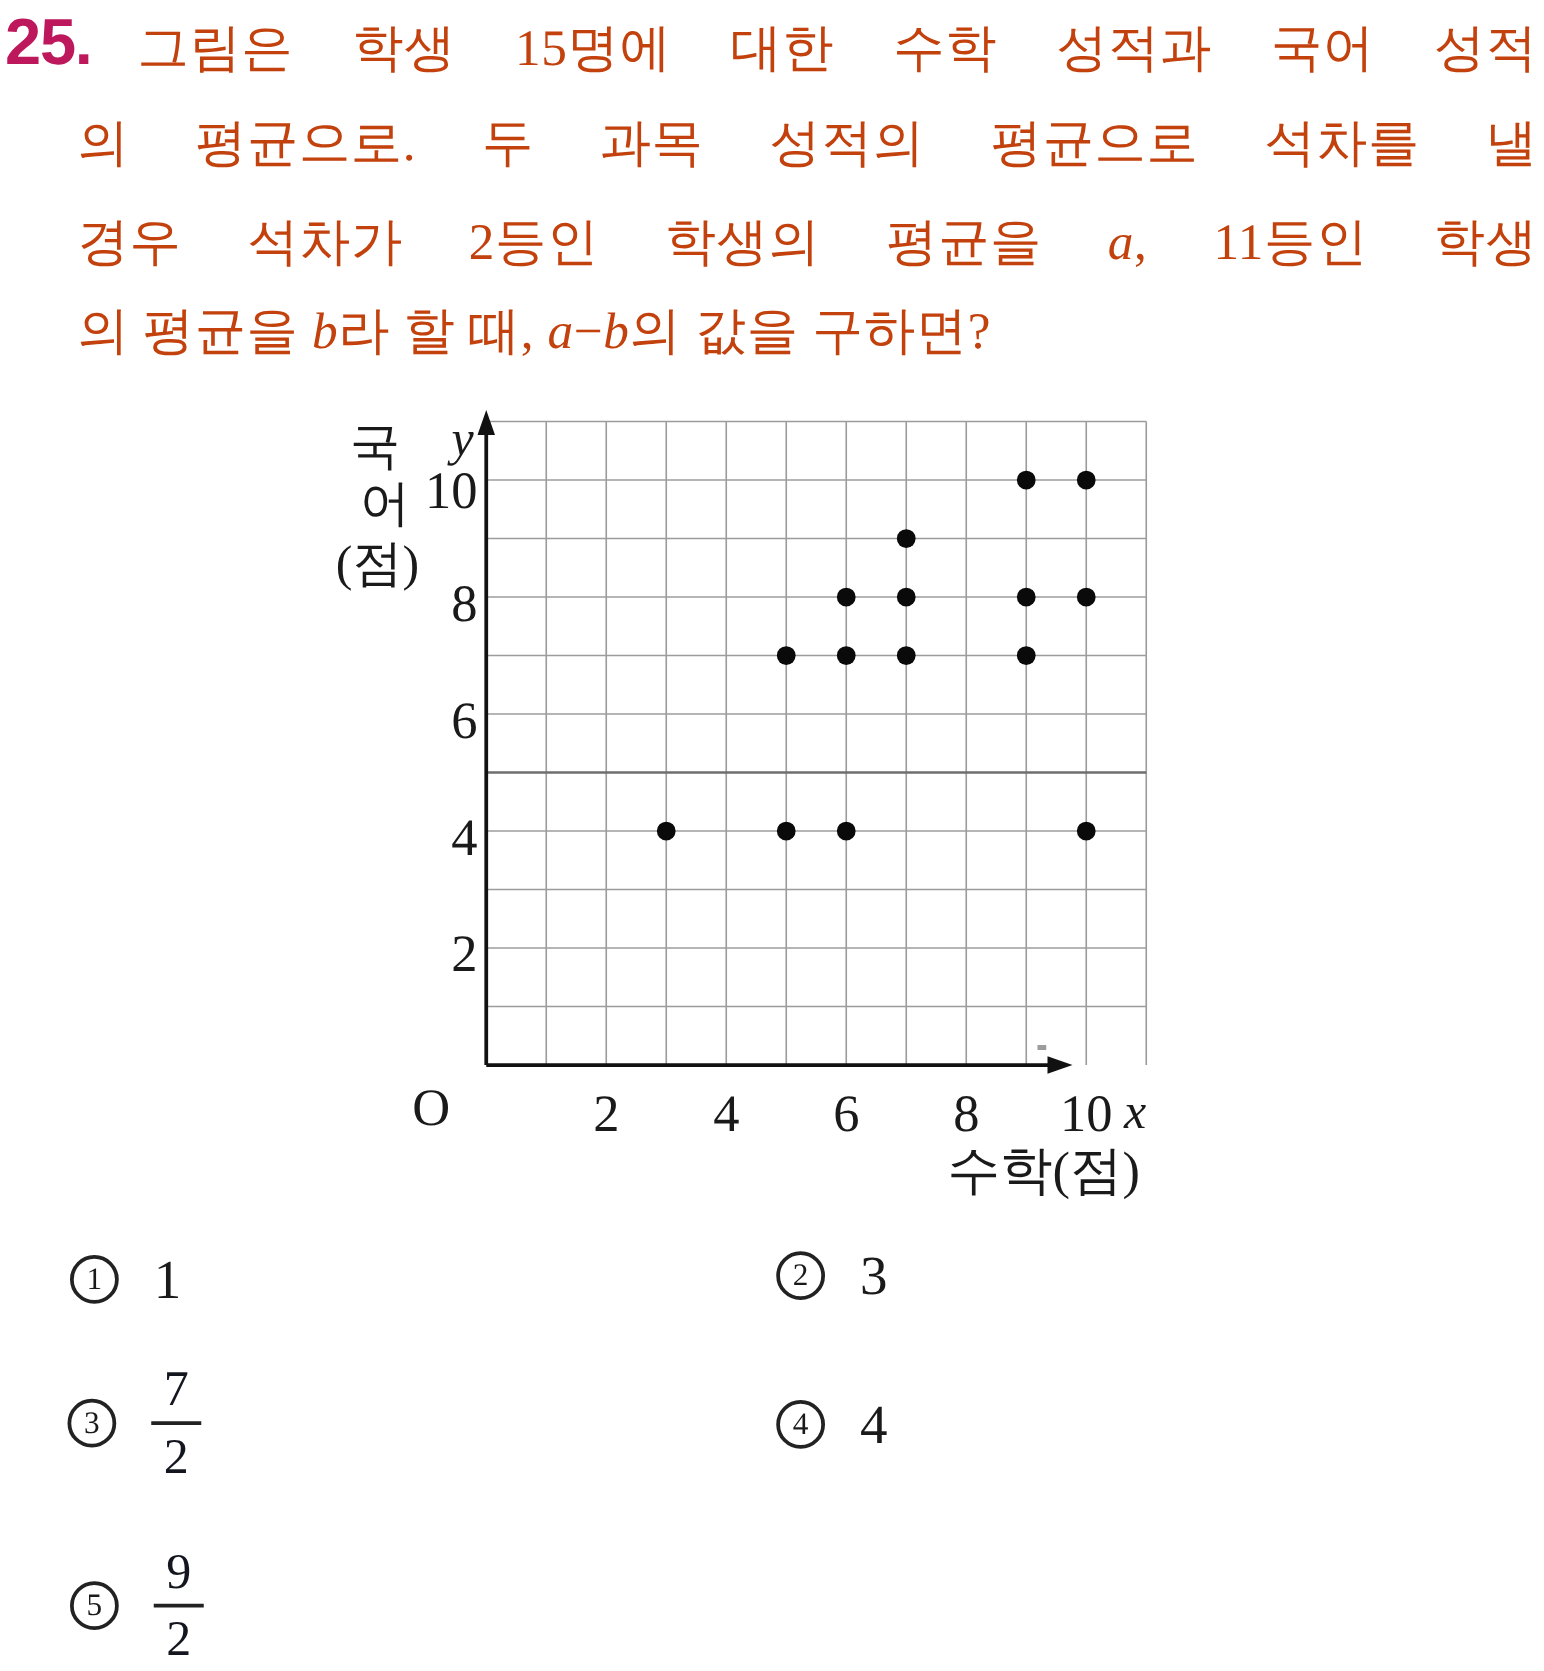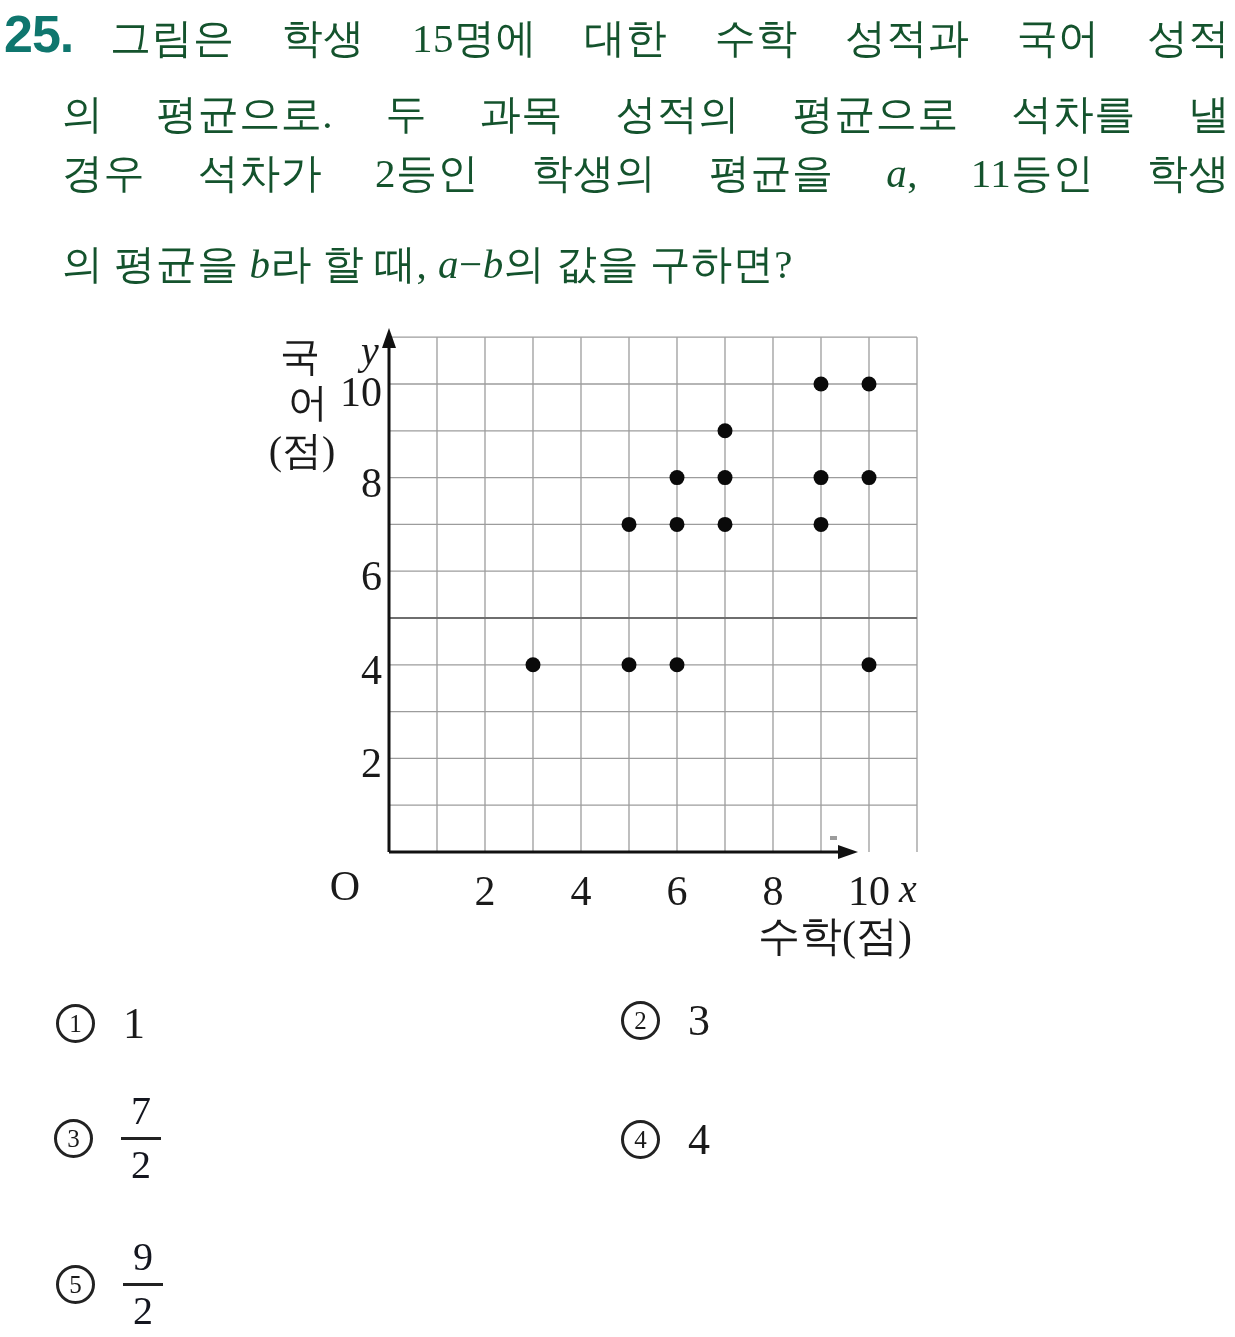--- a/index.html
+++ b/index.html
@@ -4,29 +4,29 @@
 <style>
   html,body{margin:0;padding:0;}
   body{
     width:1235px;height:1337px;background:#ffffff;position:relative;
     font-family:"Liberation Serif","DejaVu Serif",serif;color:#1a1a1a;
     overflow:hidden;
   }
   .qnum{
     position:absolute;left:4px;top:4px;
     font-family:"Liberation Sans","DejaVu Sans",sans-serif;
-    font-weight:700;font-size:52px;letter-spacing:-1px;color:#0f766e;
+    font-weight:700;font-size:52px;letter-spacing:-1px;color:#be185d;
   }
   .qline{
-    position:absolute;font-size:41px;line-height:1.2;color:#14532d;
+    position:absolute;font-size:41px;line-height:1.2;color:#c2410c;
     text-align:justify;text-align-last:justify;letter-spacing:0.5px;
   }
   .qline1{left:110px;top:14px;width:1120px;}
   .qline2{left:62px;top:90px;width:1168px;}
-  .qline3{left:62px;top:149px;width:1168px;}
+  .qline3{left:62px;top:169px;width:1168px;}
   .qline4{left:62px;top:240px;width:auto;text-align:center;text-align-last:auto;}
   .it{font-style:italic;}
   .chart{position:absolute;left:270px;top:322px;}
   .chart text{fill:#1a1a1a;}
   .tick{font-size:42px;}
   .axlabel{font-size:40px;}
   .xlabel{font-size:42px;}
   .var{font-size:40px;font-style:italic;}
   .choice{
     position:absolute;display:flex;align-items:center;gap:28px;

